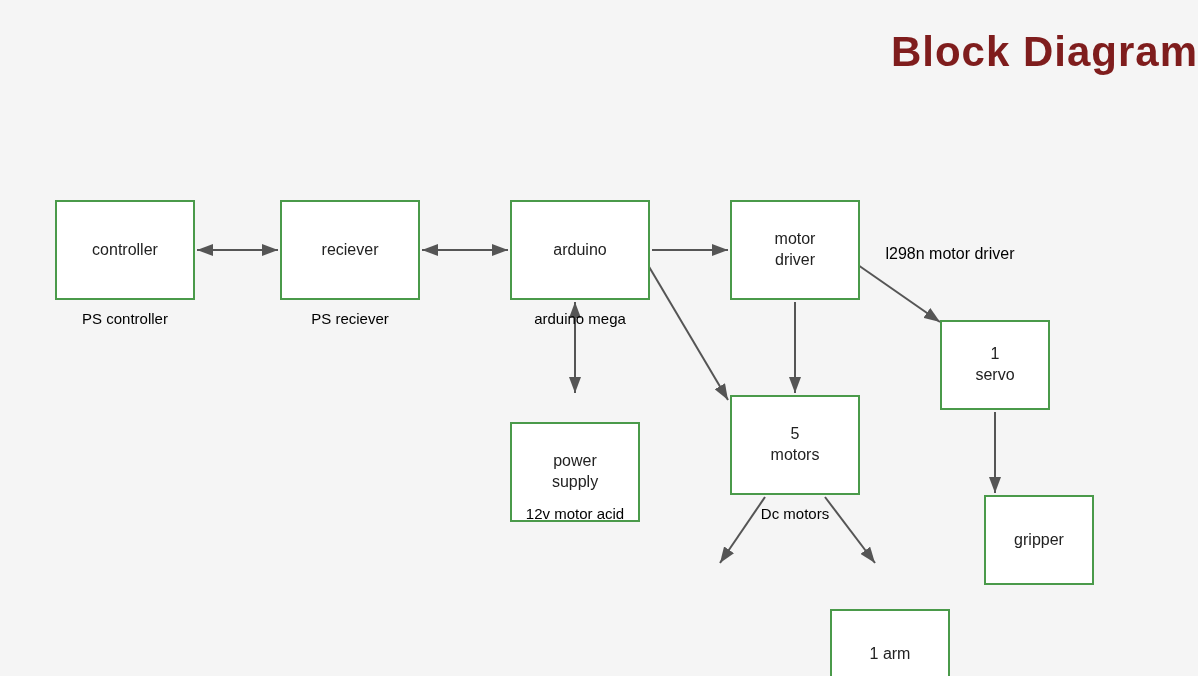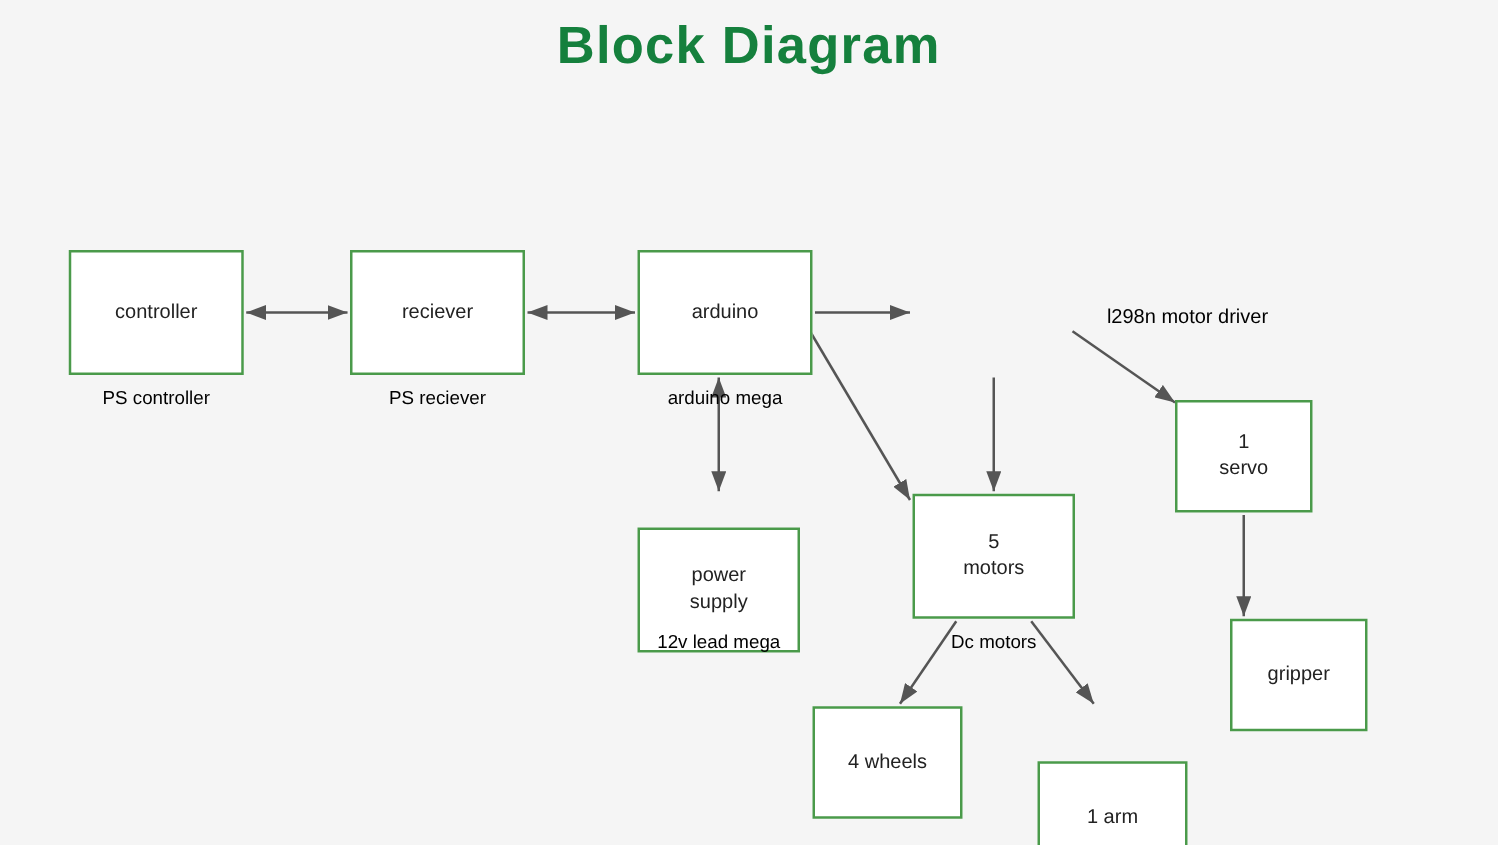--- a/index.html
+++ b/index.html
@@ -5,25 +5,25 @@
     * { margin: 0; padding: 0; box-sizing: border-box; }
     body {
       width: 1198px;
       height: 676px;
       background: #f5f5f5;
       font-family: Arial, sans-serif;
       position: relative;
       overflow: hidden;
     }
     .title {
-      text-align: center;
-      color: #15803d;
+      text-align: right;
+      color: #7f1d1d;
       font-size: 42px;
       font-weight: bold;
-      padding-top: 12px;
+      padding-top: 28px;
       letter-spacing: 1px;
     }
     .diagram-area {
       position: absolute;
       top: 110px;
       left: 0;
       width: 1198px;
       height: 566px;
       padding-left: 20px;
     }
@@ -118,44 +118,45 @@
   <div class="block" style="left:280px;top:90px;width:140px;height:100px;">
     <span>reciever</span>
   </div>
   <div class="label" style="left:280px;top:200px;width:140px;">PS reciever</div>
 
   <div class="block" style="left:510px;top:90px;width:140px;height:100px;">
     <span>arduino</span>
   </div>
   <div class="label" style="left:490px;top:200px;width:180px;">arduino mega</div>
 
+  <div class="block" style="left:730px;top:90px;width:130px;height:100px;">
+    <span style="white-space:pre-line;">motor
+driver</span>
+  </div>
   <div class="label" style="left:870px;top:135px;width:160px;font-size:16px;">l298n motor driver</div>
 
   <div class="block" style="left:510px;top:285px;width:130px;height:100px;margin-top:27px;">
     <span style="white-space:pre-line;">power
 supply</span>
   </div>
-  <div class="label" style="left:490px;top:395px;width:170px;">12v lead mega</div>
+  <div class="label" style="left:490px;top:395px;width:170px;">12v motor acid</div>
 
   <div class="block" style="left:730px;top:285px;width:130px;height:100px;">
     <span style="white-space:pre-line;">5
 motors</span>
   </div>
   <div class="label" style="left:725px;top:395px;width:140px;">Dc motors</div>
 
   <div class="block" style="left:940px;top:210px;width:110px;height:90px;">
     <span style="white-space:pre-line;">1
 servo</span>
   </div>
 
   <div class="block" style="left:940px;top:385px;width:110px;height:90px;margin-left:44px;">
     <span>gripper</span>
   </div>
 
-  <div class="block" style="left:650px;top:455px;width:120px;height:90px;">
-    <span>4 wheels</span>
-  </div>
 
   <div class="block" style="left:830px;top:455px;width:120px;height:90px;margin-top:44px;">
     <span>1 arm</span>
   </div>
 
 </div>
 
 </body></html>

